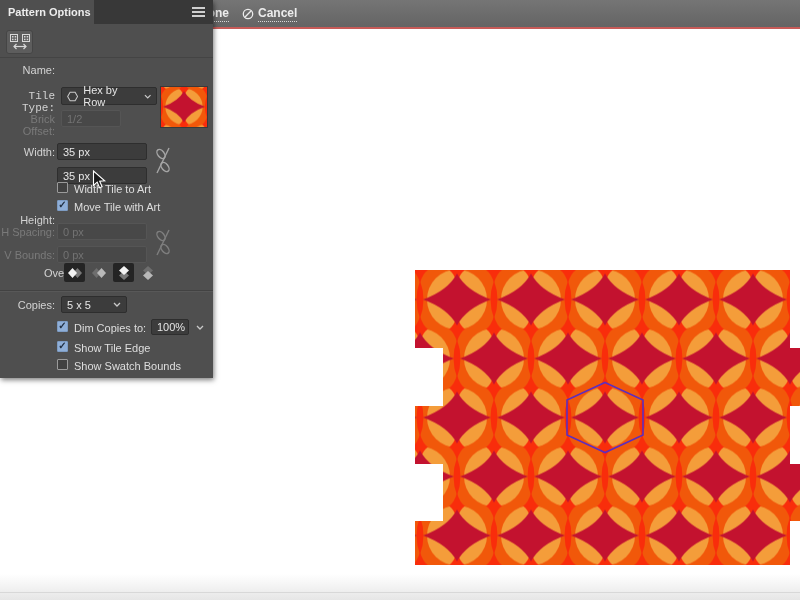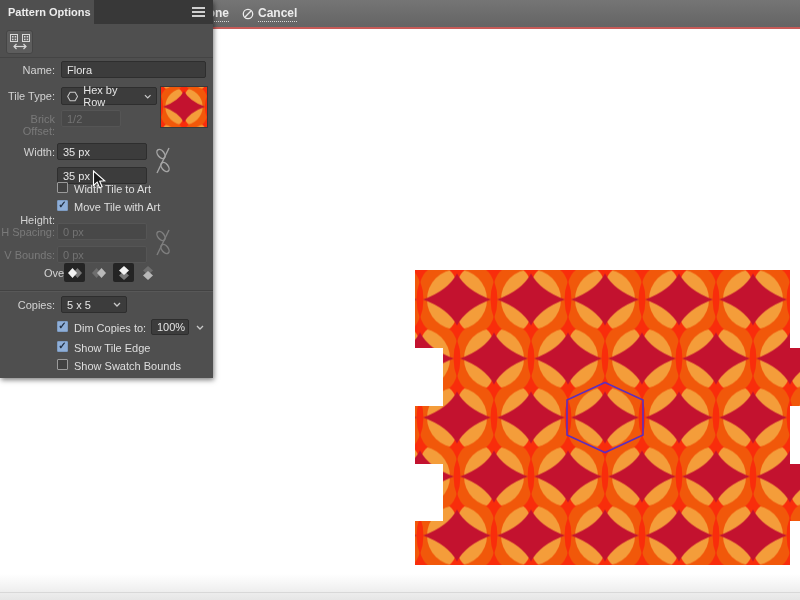--- a/index.html
+++ b/index.html
@@ -168,25 +168,22 @@
         <g stroke="#D8D8D8" stroke-width="1.2" fill="none">
           <line x1="5" y1="13.5" x2="17" y2="13.5"></line>
           <polyline points="7.5,11 5,13.5 7.5,16"></polyline>
           <polyline points="14.5,11 17,13.5 14.5,16"></polyline>
         </g>
       </svg>
     </div>
     <div class="hdr-divider"></div>
 
     <div class="row-label" style="top:64px;">Name:</div>
-    <div class="field" style="left:61px; top:61px; width:145px; height:17px;">
-      <span>Flora</span>
-    </div>
-
-    <div class="row-label" style="top:90px;">Tile Type:</div>
+
+    <div class="row-label" style="top:90px;font-family:Liberation Mono, monospace;">Tile Type:</div>
     <div class="field" style="left:61px; top:87px; width:96px; height:18px; gap:5px;">
       <svg width="12" height="11" viewBox="0 0 12 11">
         <polygon points="3.3,1 8.7,1 11.3,5.5 8.7,10 3.3,10 0.7,5.5" fill="none" stroke="#C9C9C9" stroke-width="1.1"></polygon>
       </svg>
       <span>Hex by Row</span>
       <svg class="chev" width="8" height="5" viewBox="0 0 8 5">
         <polyline points="1,1 4,4 7,1" fill="none" stroke="#C9C9C9" stroke-width="1.3"></polyline>
       </svg>
     </div>
 

